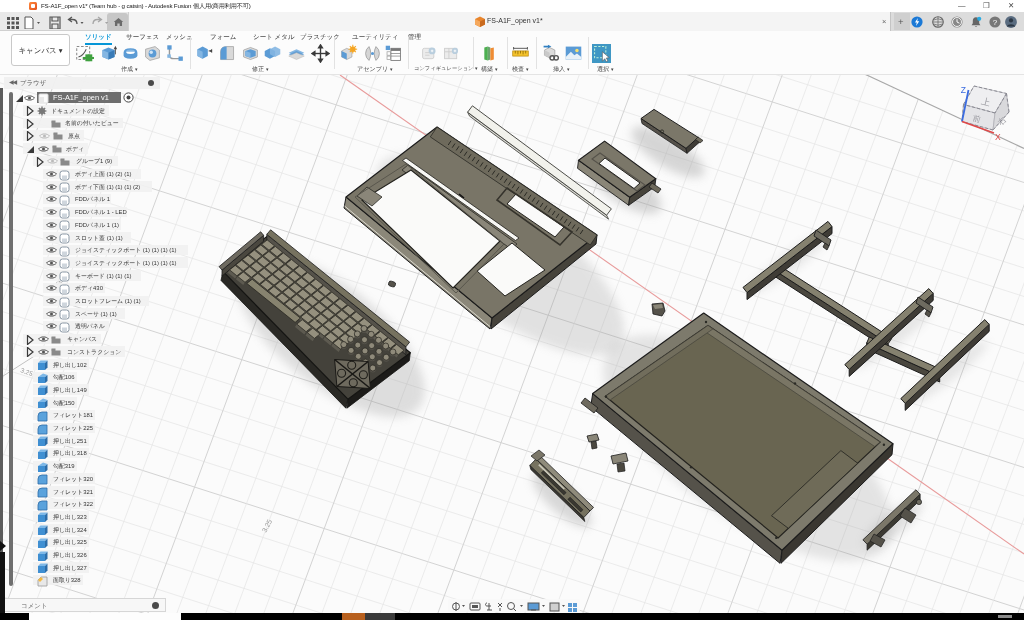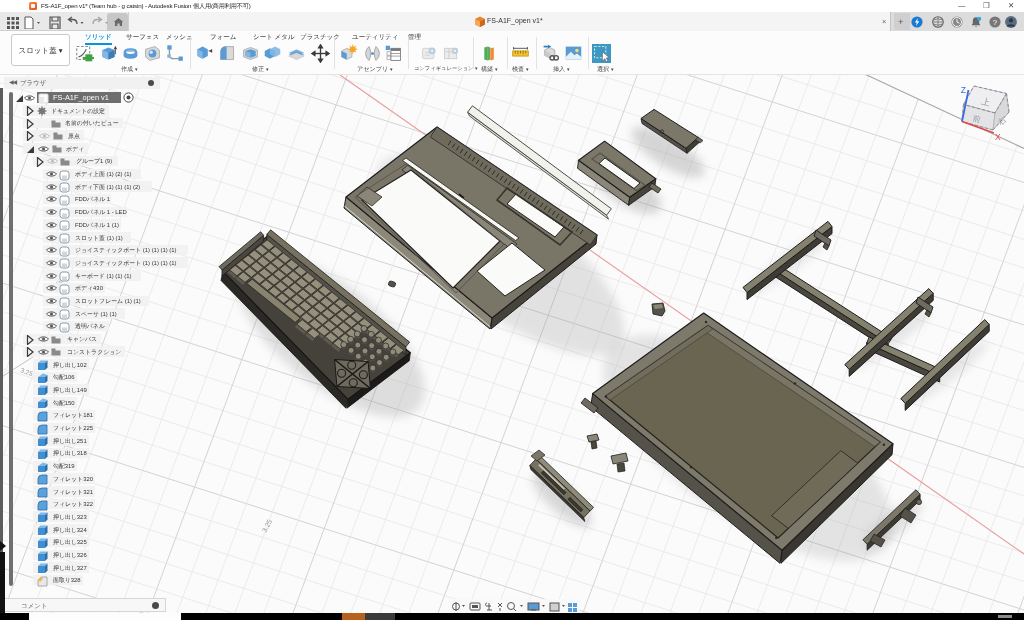--- a/index.html
+++ b/index.html
@@ -563,21 +563,21 @@
         <circle cx="7.5" cy="7.5" r="7" fill="#777"></circle>
         <text x="7.5" y="11" font-size="10" fill="#fff" text-anchor="middle" font-family="Liberation Sans">?</text>
       </svg></div>
     <div class="ric" style="left:1005px"><svg width="12" height="12" viewBox="0 0 15 15">
         <circle cx="7.5" cy="7.5" r="7.4" fill="#5a6c80"></circle>
         <circle cx="7.5" cy="5.5" r="2.6" fill="#2c3744"></circle>
         <path d="M2.5 13 C3 9.5 12 9.5 12.5 13 Z" fill="#2c3744"></path>
       </svg></div>
 </div>
 <div id="toolbar">
-<div id="wsbtn">スロット蓋 ▾</div>
+<div id="wsbtn">キャンバス ▾</div>
 <div class="wtab act" style="left:85px">ソリッド</div>
     <div class="wtab" style="left:126px">サーフェス</div>
     <div class="wtab" style="left:166px">メッシュ</div>
     <div class="wtab" style="left:210px">フォーム</div>
     <div class="wtab" style="left:253px">シート メタル</div>
     <div class="wtab" style="left:300px">プラスチック</div>
     <div class="wtab" style="left:352px">ユーティリティ</div>
     <div class="wtab" style="left:408px">管理</div>
 <div class="tbi" style="left:75px;top:13px;width:19px;height:19px"><svg width="19" height="19" viewBox="0 0 22 22">
         <rect x="2" y="3" width="15" height="15" fill="none" stroke="#8a8a8a" stroke-width="1.2" stroke-dasharray="3,2"></rect>

